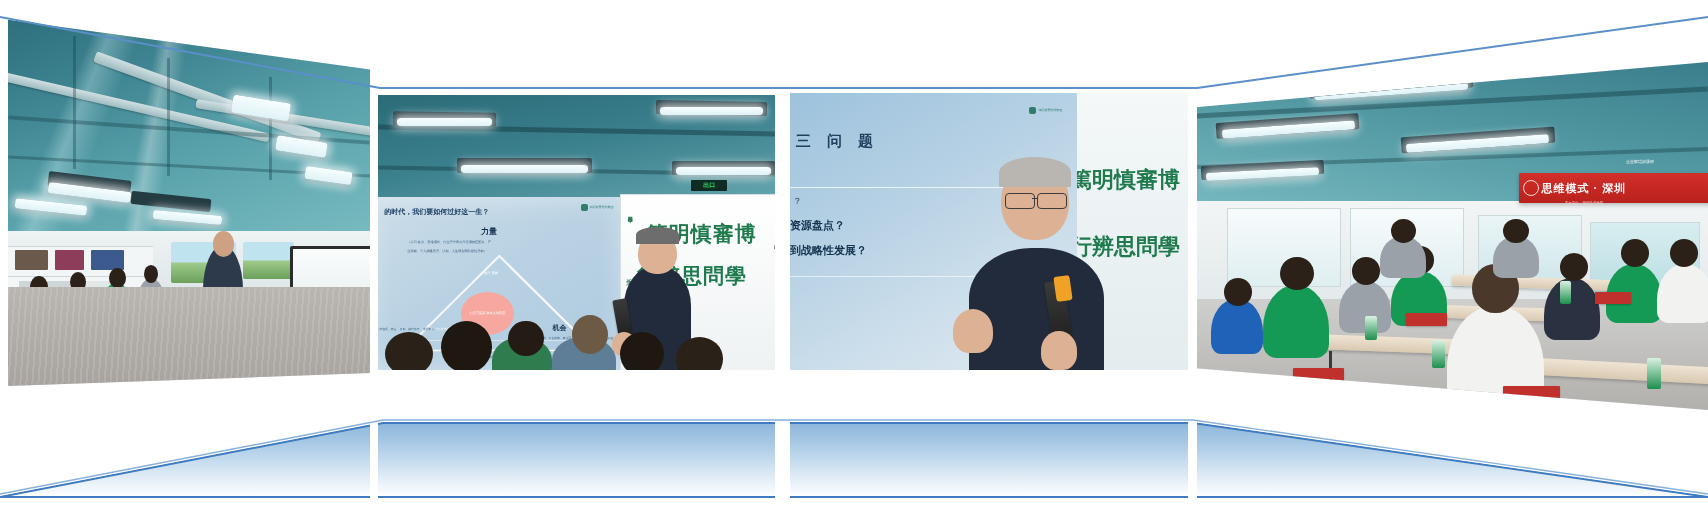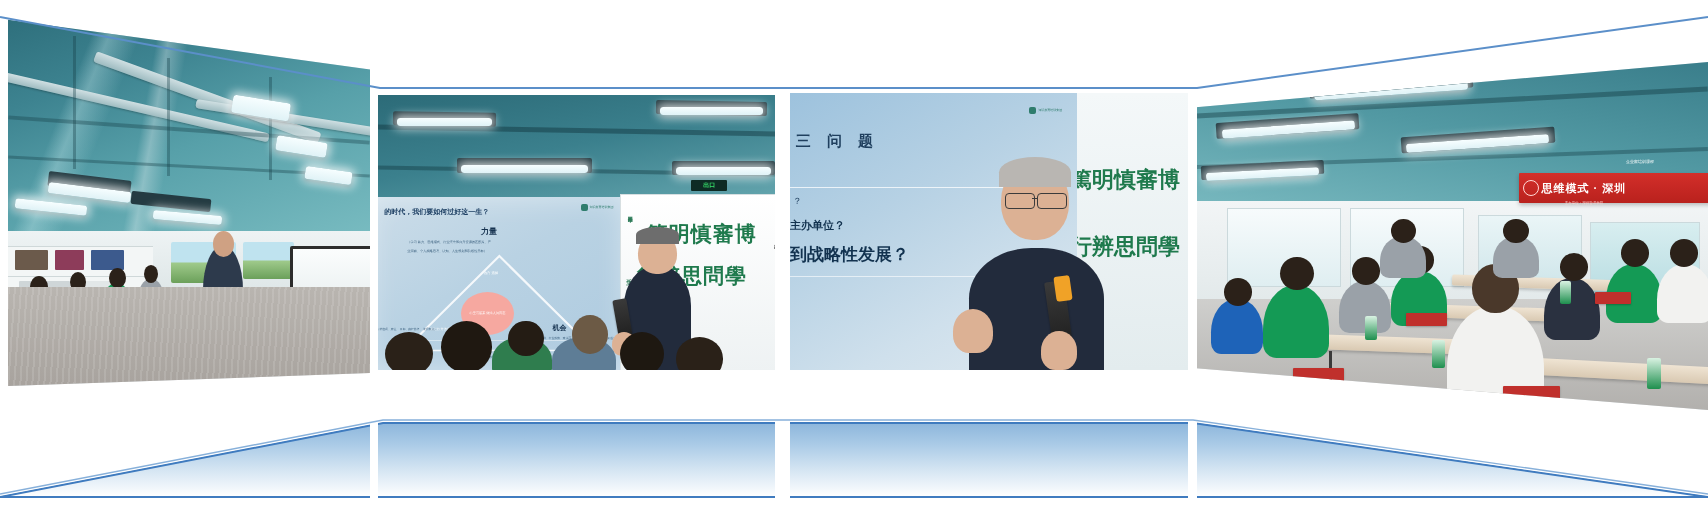--- a/index.html
+++ b/index.html
@@ -310,22 +310,22 @@
       <div class="callig-sm" style="right:36.5%;top:46%;font-size:6px;">孫文</div>
 
       <div class="s3-screen">
         <div class="corplogo" style="right:5%;top:5%;">
           <span class="lg"></span>
           <span class="lt">知识教育培训集团</span>
         </div>
         <div style="position:absolute;left:2%;top:14%;font-size:15px;font-weight:700;color:#1f3f5e;letter-spacing:6px;white-space:nowrap;">三 问 题</div>
         <div style="position:absolute;left:0;top:34%;width:88%;height:1px;background:rgba(255,255,255,.75);"></div>
         <div style="position:absolute;left:1%;top:37%;font-size:9px;color:#1f3f5e;white-space:nowrap;">？</div>
-        <div style="position:absolute;left:0%;top:45%;font-size:11px;font-weight:700;color:#12324f;white-space:nowrap;">主办单位？</div>
-        <div style="position:absolute;left:0%;top:54%;font-size:17px;font-weight:700;color:#12324f;white-space:nowrap;text-align:center;">到战略性发展？</div>
+        <div style="position:absolute;left:0%;top:45%;font-size:11px;font-weight:700;color:#12324f;white-space:nowrap;">资源盘点？</div>
+        <div style="position:absolute;left:0%;top:54%;font-size:11px;font-weight:700;color:#12324f;white-space:nowrap;text-align:center;">到战略性发展？</div>
         <div style="position:absolute;left:0;top:66%;width:88%;height:1px;background:rgba(255,255,255,.6);"></div>
       </div>
 
       <div class="spk-body" style="left:45%;top:56%;width:34%;height:48%;"></div>
       <div class="spk-head" style="left:53%;top:25%;width:17%;height:28%;"></div>
       <div class="spk-hair" style="left:52.5%;top:23%;width:18%;height:11%;"></div>
       <div class="glasses" style="left:54%;top:36%;width:7%;height:5%;"></div>
       <div class="glasses" style="left:62%;top:36%;width:7%;height:5%;"></div>
       <div style="position:absolute;left:60.8%;top:38%;width:1.6%;height:1.2px;background:#3b3b3b;"></div>
       <div class="mic" style="left:65%;top:68%;width:5%;height:26%;transform:rotate(-8deg);"></div>

